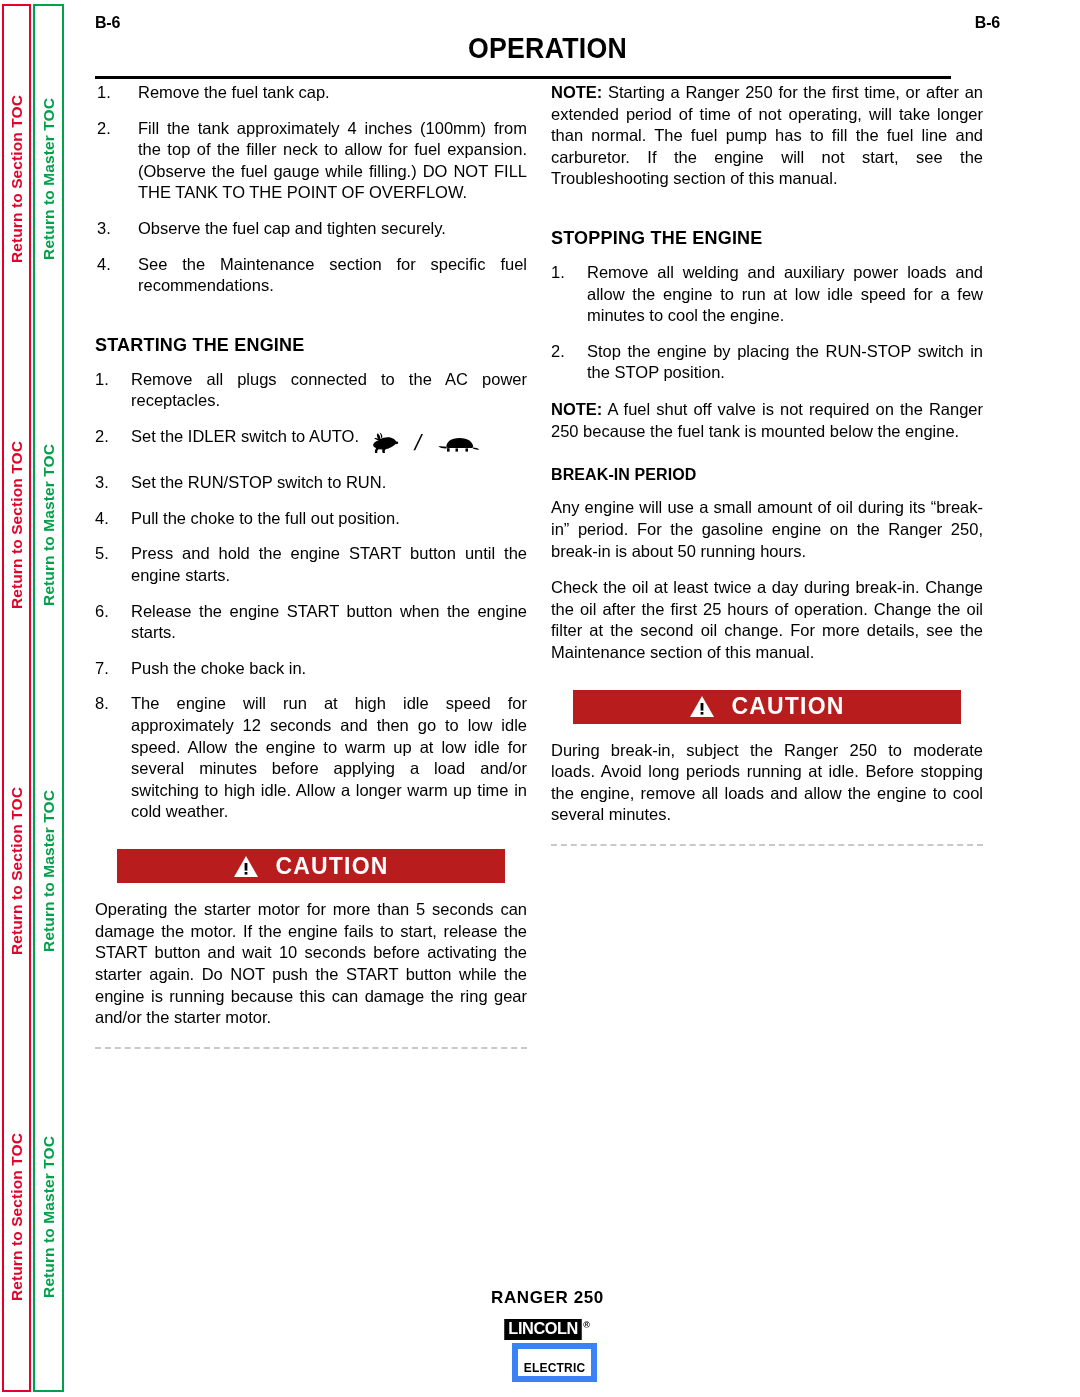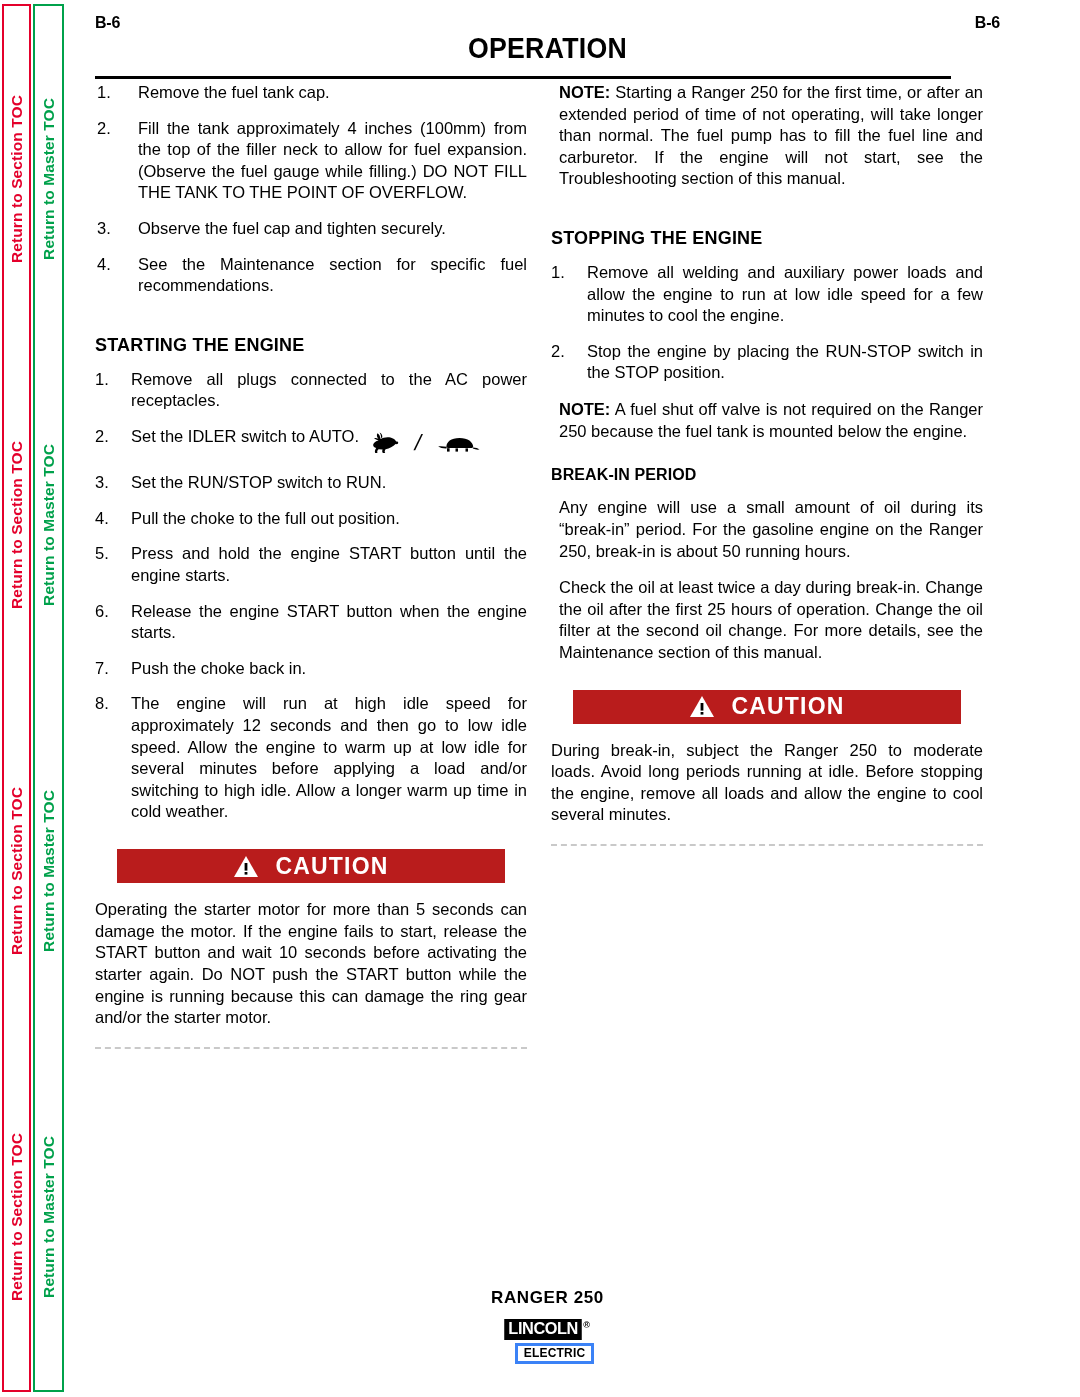--- a/index.html
+++ b/index.html
@@ -108,21 +108,21 @@
     top: 82px;
     left: 0;
     width: 905px;
     display: flex;
     gap: 24px;
   }
   .col { width: 432px; }
 
   
   p.body {
-    margin: 0 0 15px 8px;
+    margin: 0 0 15px 0;
     font-size: 16.5px;
     line-height: 1.31;
     text-align: justify;
     text-justify: inter-word;
   }
   p.body.last { margin-bottom: 0; }
 
   h2.sec {
     margin: 38px 0 13px 0;
     font-size: 18px;
@@ -237,25 +237,25 @@
     transform: scaleX(1.02);
   }
   .logo-reg {
     font-size: 9px;
     vertical-align: super;
     margin-left: 2px;
     font-weight: bold;
   }
   .logo-electric {
     display: inline-block;
-    border: 3px solid #3b82f6;
+    border: 6px solid #3b82f6;
     font-size: 12px;
     font-weight: bold;
     letter-spacing: 0.2px;
-    padding: 0px 6px 1px 6px;
+    padding: 12px 6px 1px 6px;
     margin-left: 14px;
     margin-top: 1px;
     background: #fff;
   }
   .logo-row { white-space: nowrap; }
   .logo-row2 { margin-top: 2px; }
 </style>
 </head>
 <body>
 

